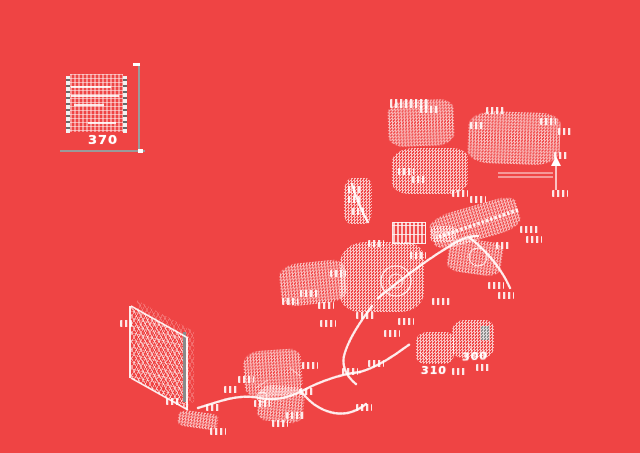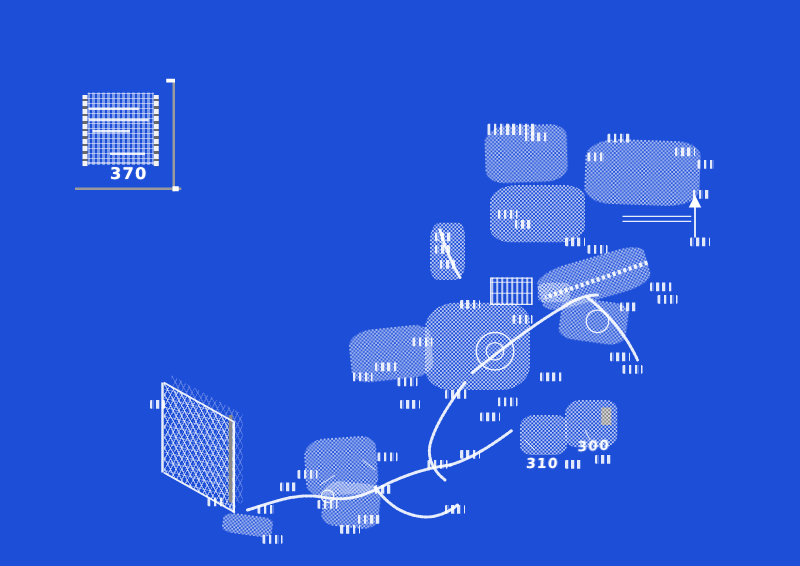--- a/index.html
+++ b/index.html
@@ -1,16 +1,16 @@
 <!DOCTYPE html>
 <html><head>
 <meta charset="utf-8">
 <style>
   html,body{margin:0;padding:0;background:#000;}
-  .stage{position:relative;width:640px;height:453px;background:#1d4ed8;overflow:hidden;
+  .stage{position:relative;width:640px;height:453px;background:#ef4444;overflow:hidden;
          font-family:"DejaVu Sans",sans-serif;}
   
   .frame-v{position:absolute;background:#9a9a9a;}
   .frame-h{position:absolute;background:#9a9a9a;}
   .corner-dot{position:absolute;background:#fff;}
   .inset-bar{position:absolute;width:4px;
      background:repeating-linear-gradient(0deg,#f2f2f2 0 4px,#6a6a6a 4px 6px);}
   .microtext{position:absolute;opacity:.95;filter:contrast(1.25) brightness(1.05);
      background:
        repeating-linear-gradient(0deg, transparent 0 1px, rgba(255,255,255,.55) 1px 2px, transparent 2px 4px),

